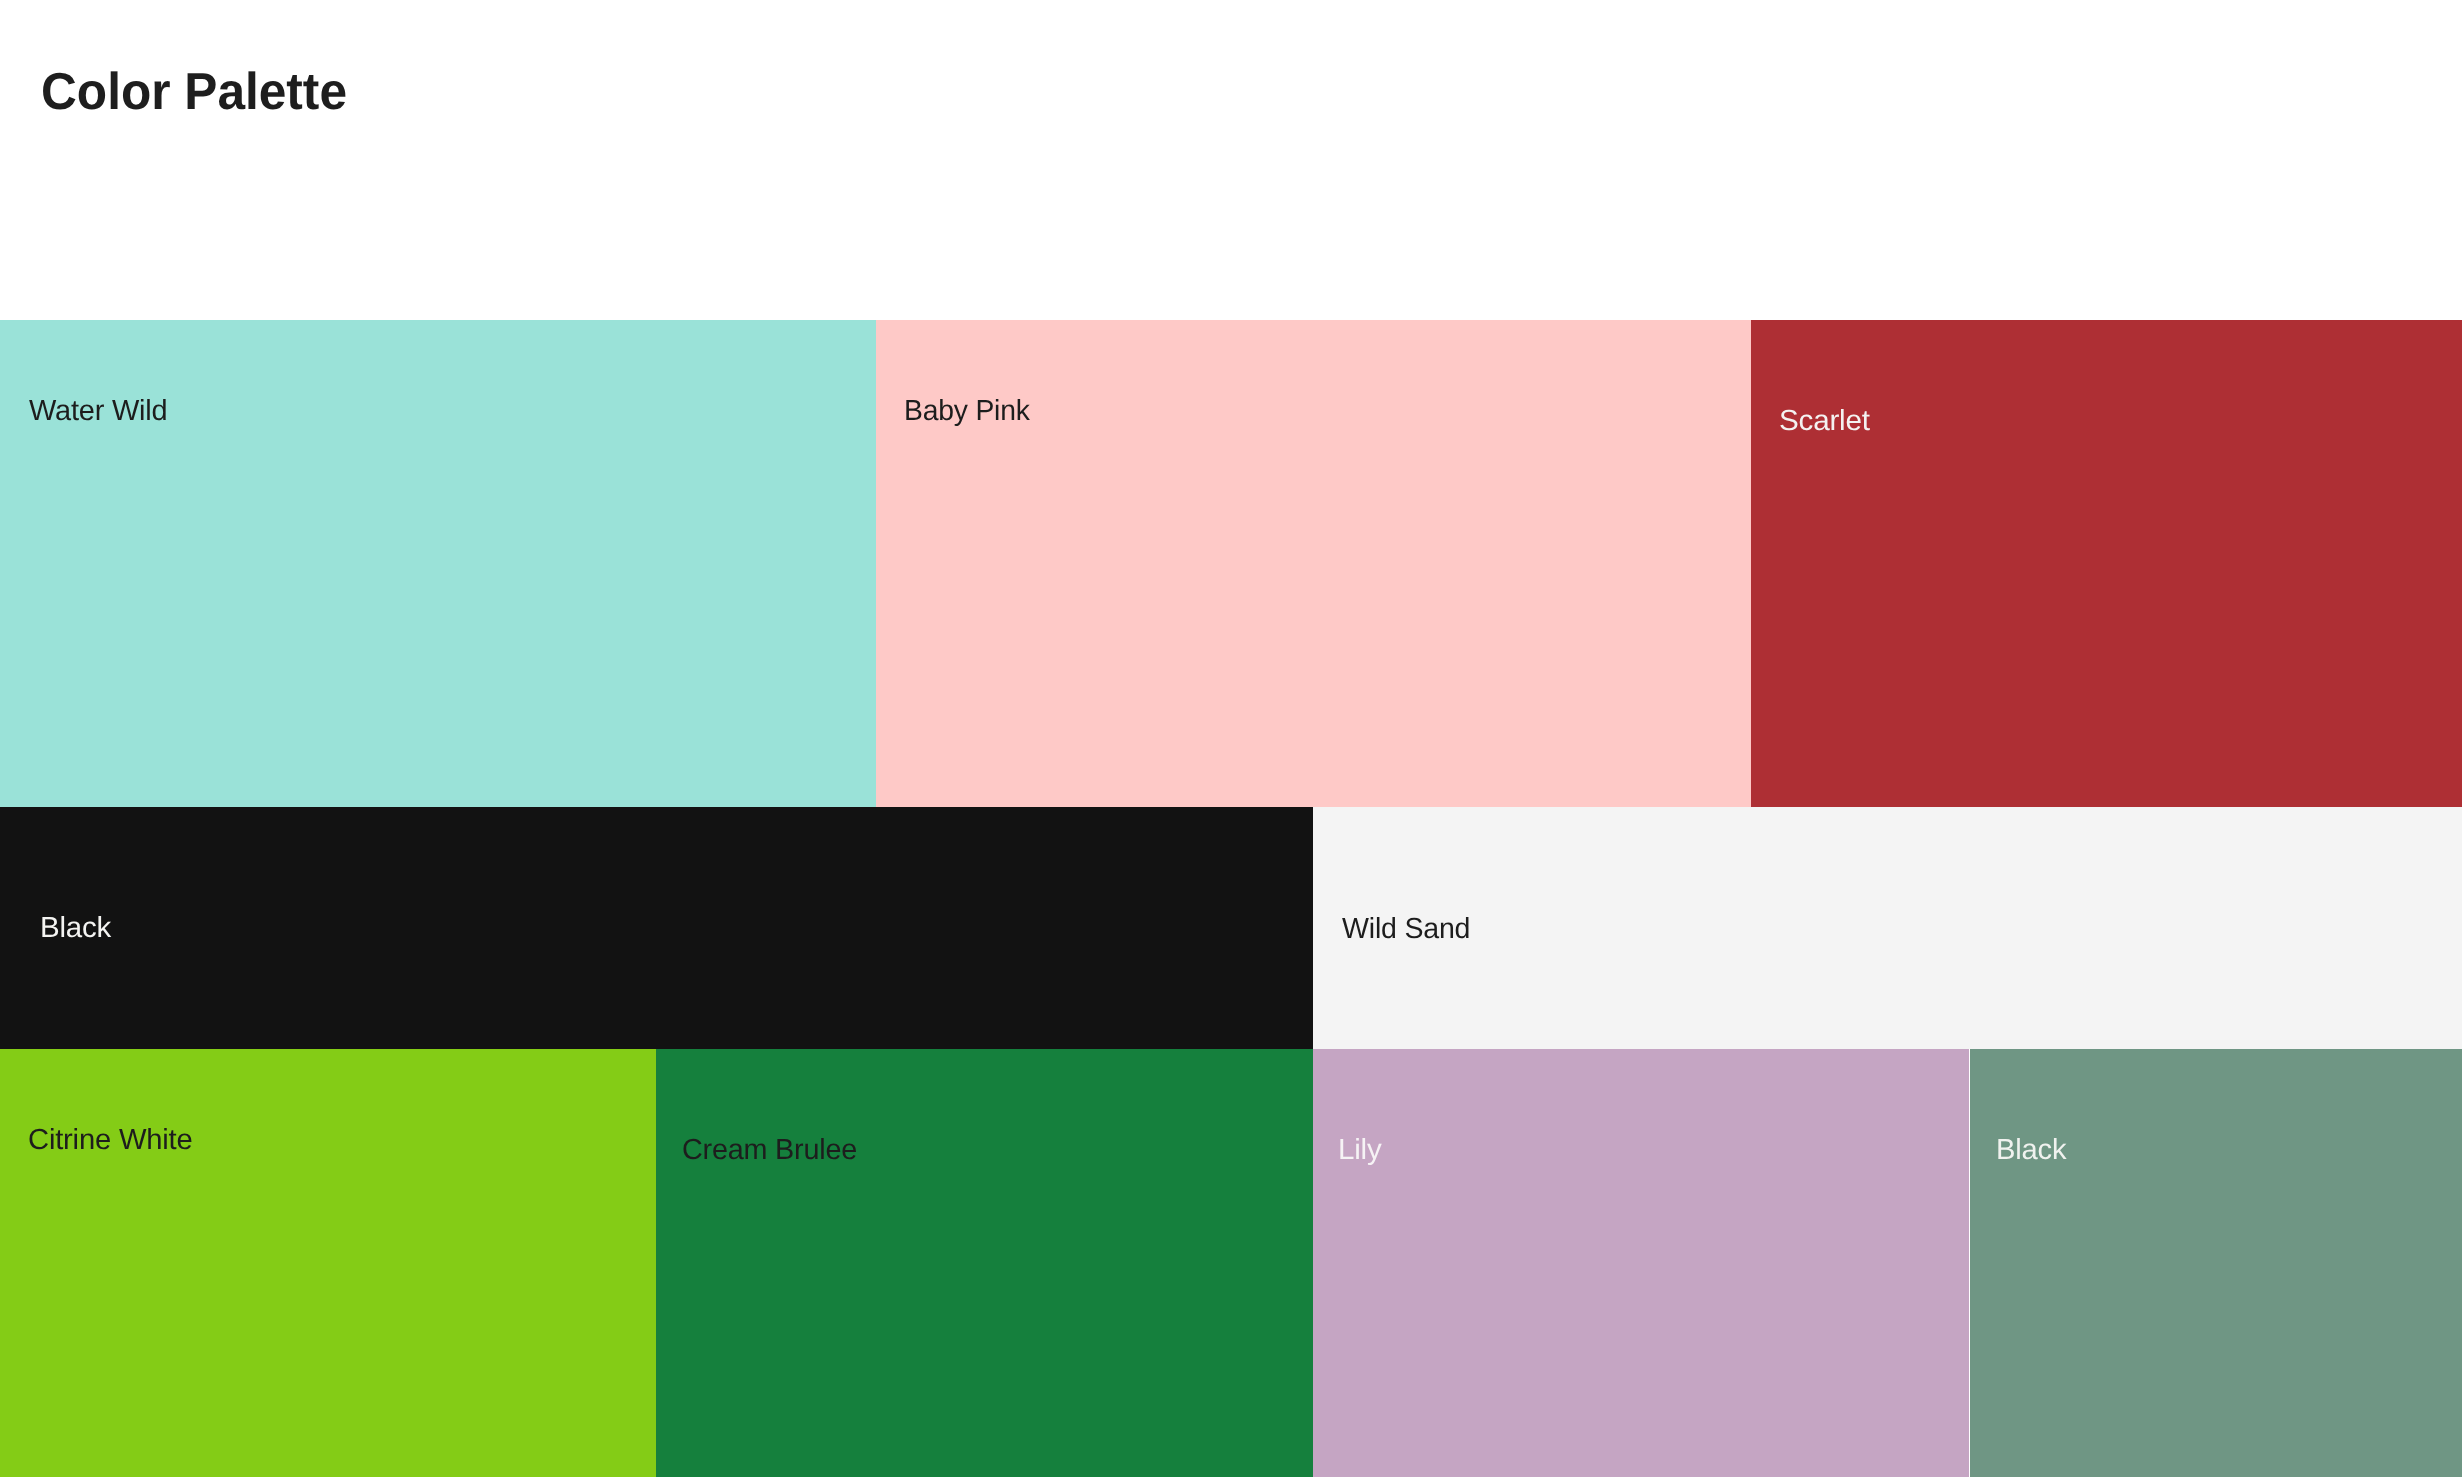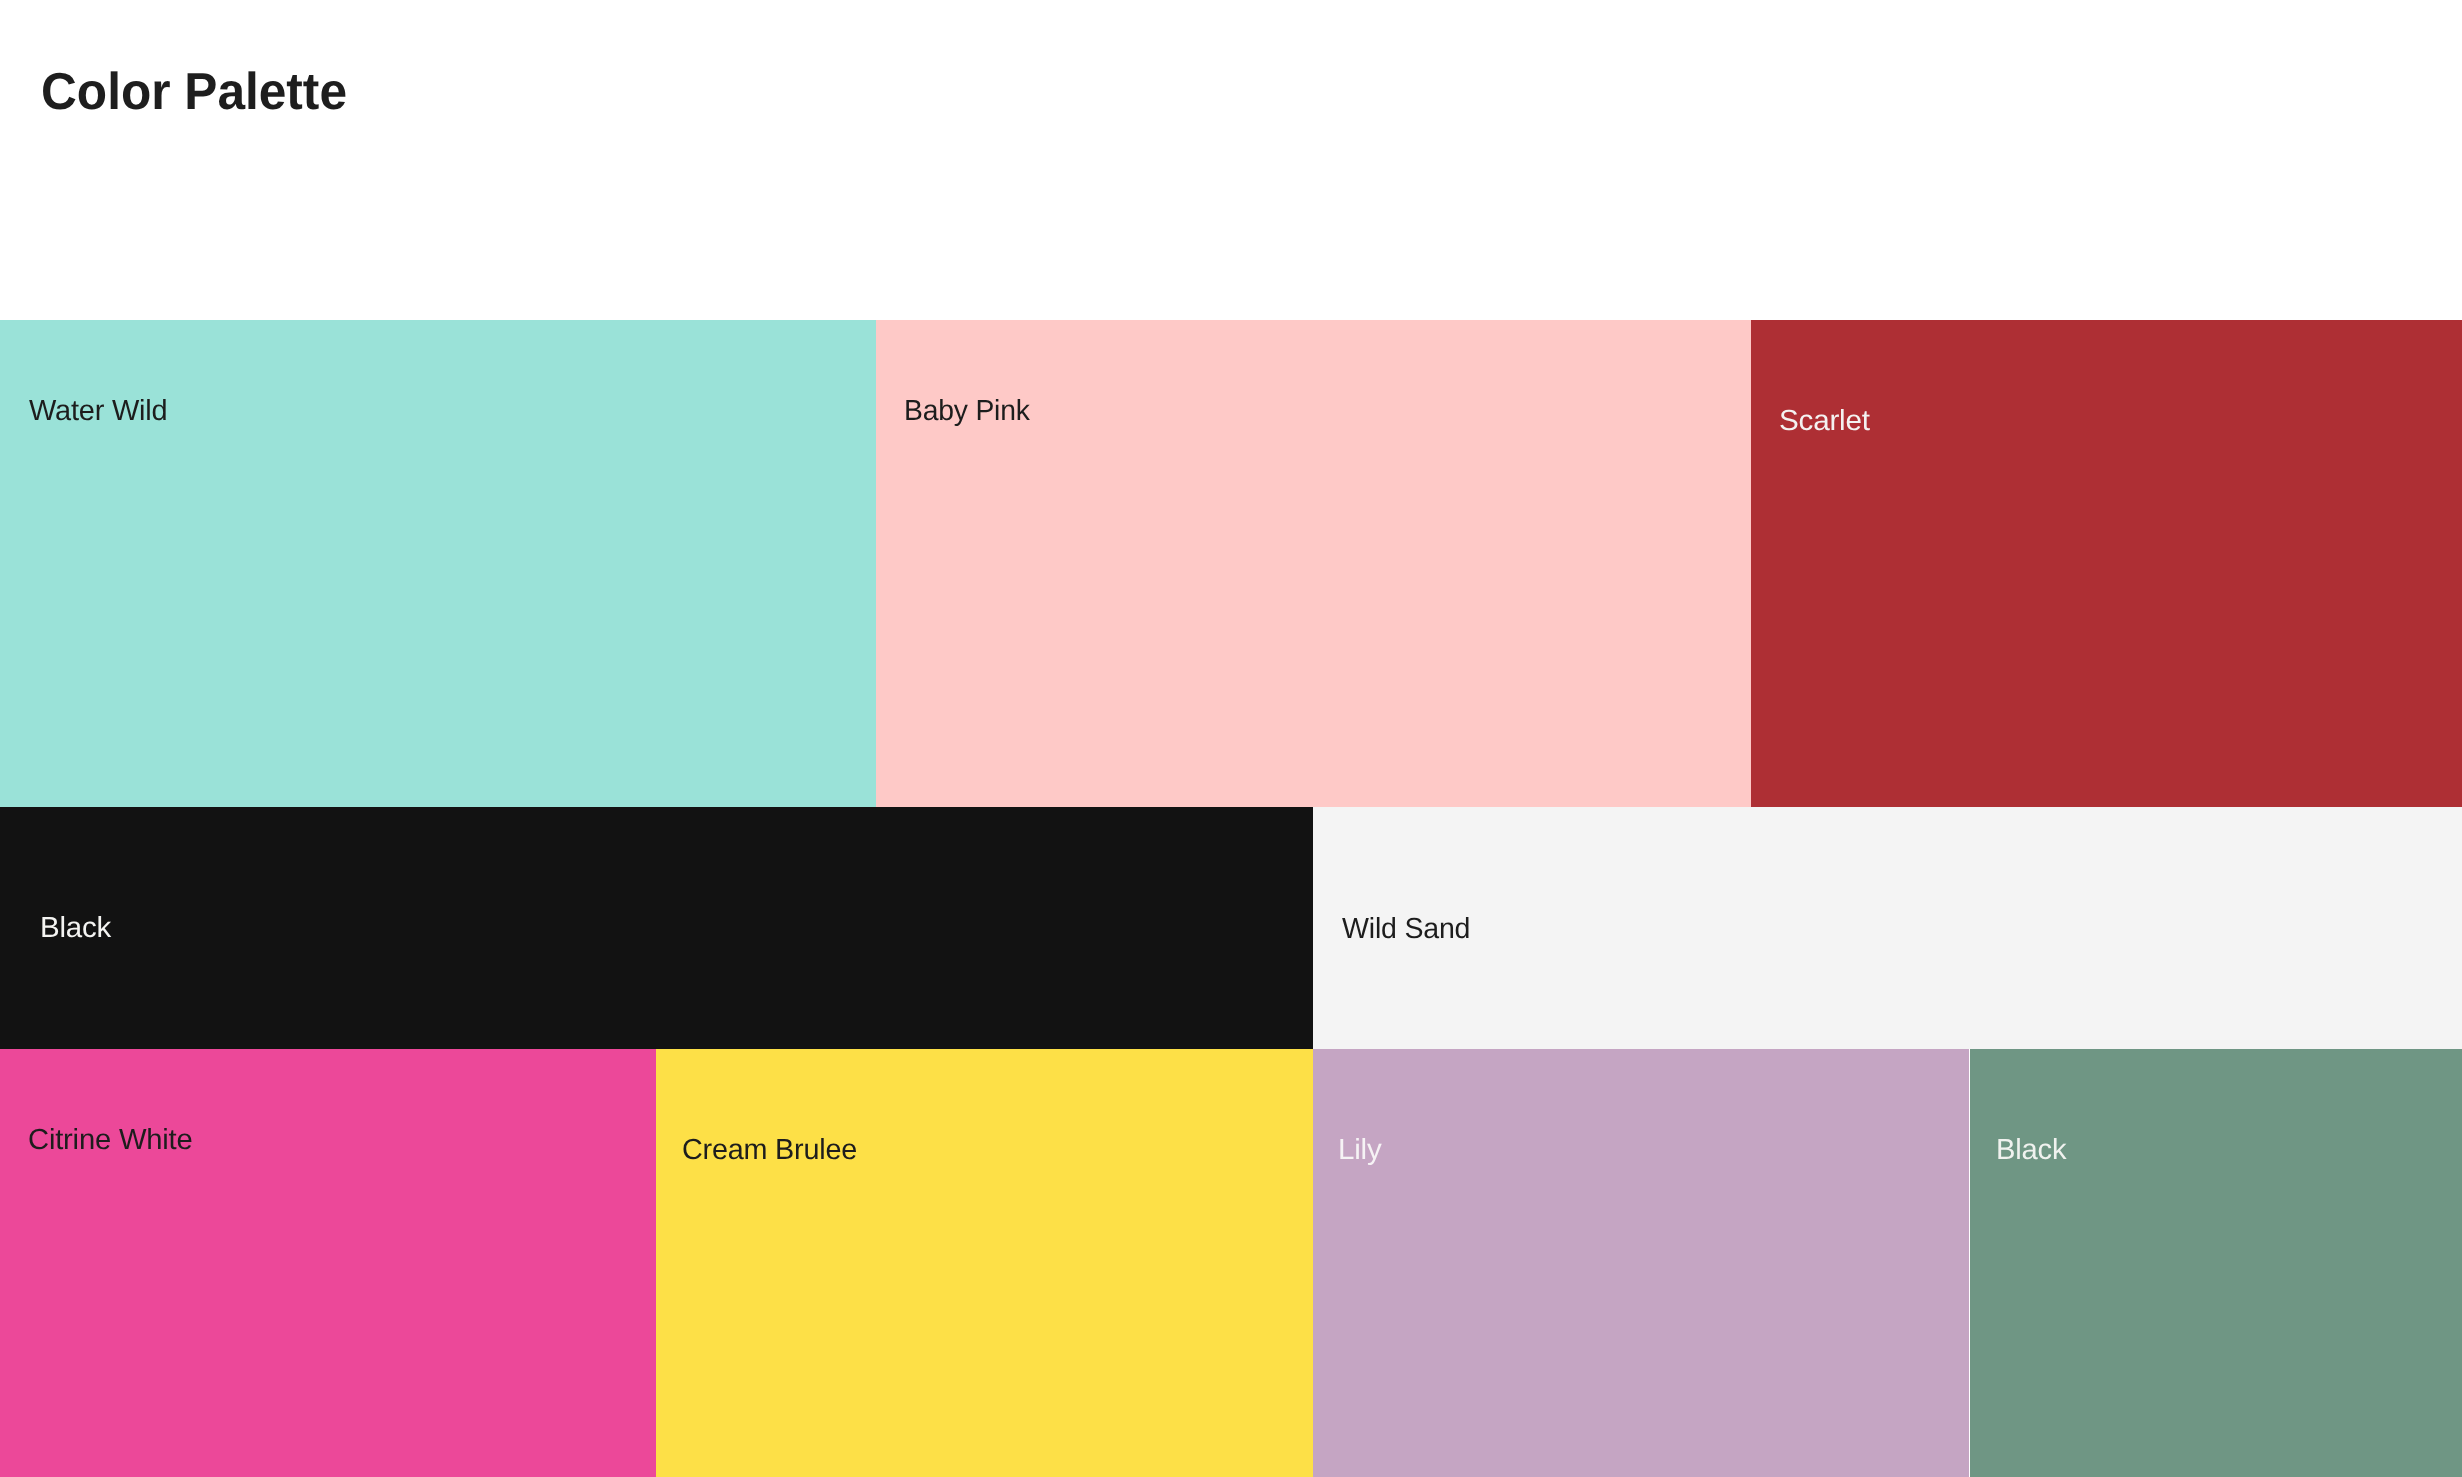--- a/index.html
+++ b/index.html
@@ -106,25 +106,25 @@
     </div>
 
     <div class="swatch" id="sw-black" style="background: rgb(18, 18, 18);">
       <span class="swatch-label" style="color: rgb(244, 244, 242);">Black</span>
     </div>
 
     <div class="swatch" id="sw-wild-sand" style="background: rgb(244, 244, 244);">
       <span class="swatch-label" style="color: rgb(29, 29, 29);">Wild Sand</span>
     </div>
 
-    <div class="swatch" id="sw-citrine-white" style="background: #ec4899;">
+    <div class="swatch" id="sw-citrine-white" style="background: #84cc16;">
       <span class="swatch-label" style="color: rgb(29, 29, 29);">Citrine White</span>
     </div>
 
-    <div class="swatch" id="sw-cream-brulee" style="background: #fde047;">
+    <div class="swatch" id="sw-cream-brulee" style="background: #15803d;">
       <span class="swatch-label" style="color: rgb(29, 29, 29);">Cream Brulee</span>
     </div>
 
     <div class="swatch" id="sw-lily" style="background: rgb(197, 165, 195);">
       <span class="swatch-label" style="color: rgb(246, 243, 245);">Lily</span>
     </div>
 
     <div class="swatch" id="sw-oxley" style="background: rgb(111, 150, 132);">
       <span class="swatch-label" style="color: rgb(240, 242, 239);">Black</span>
     </div>

